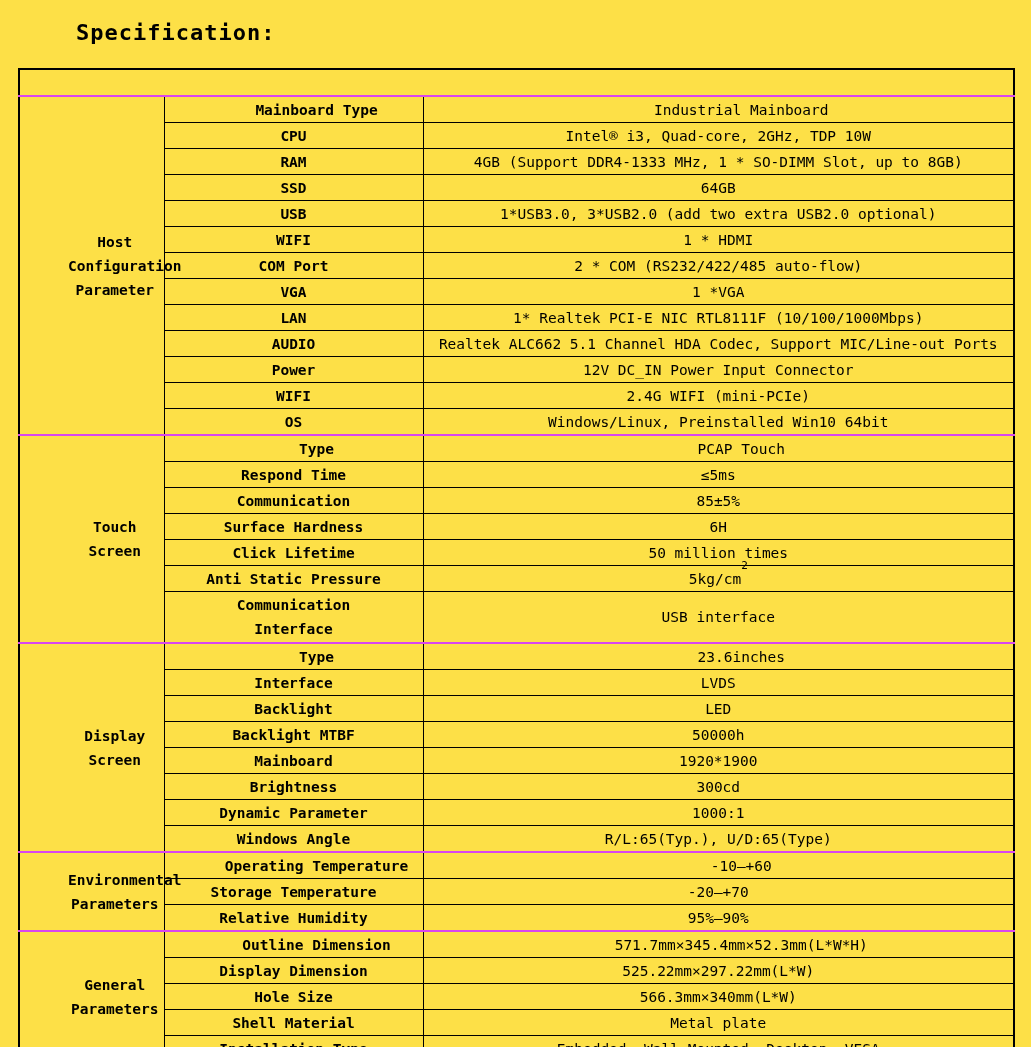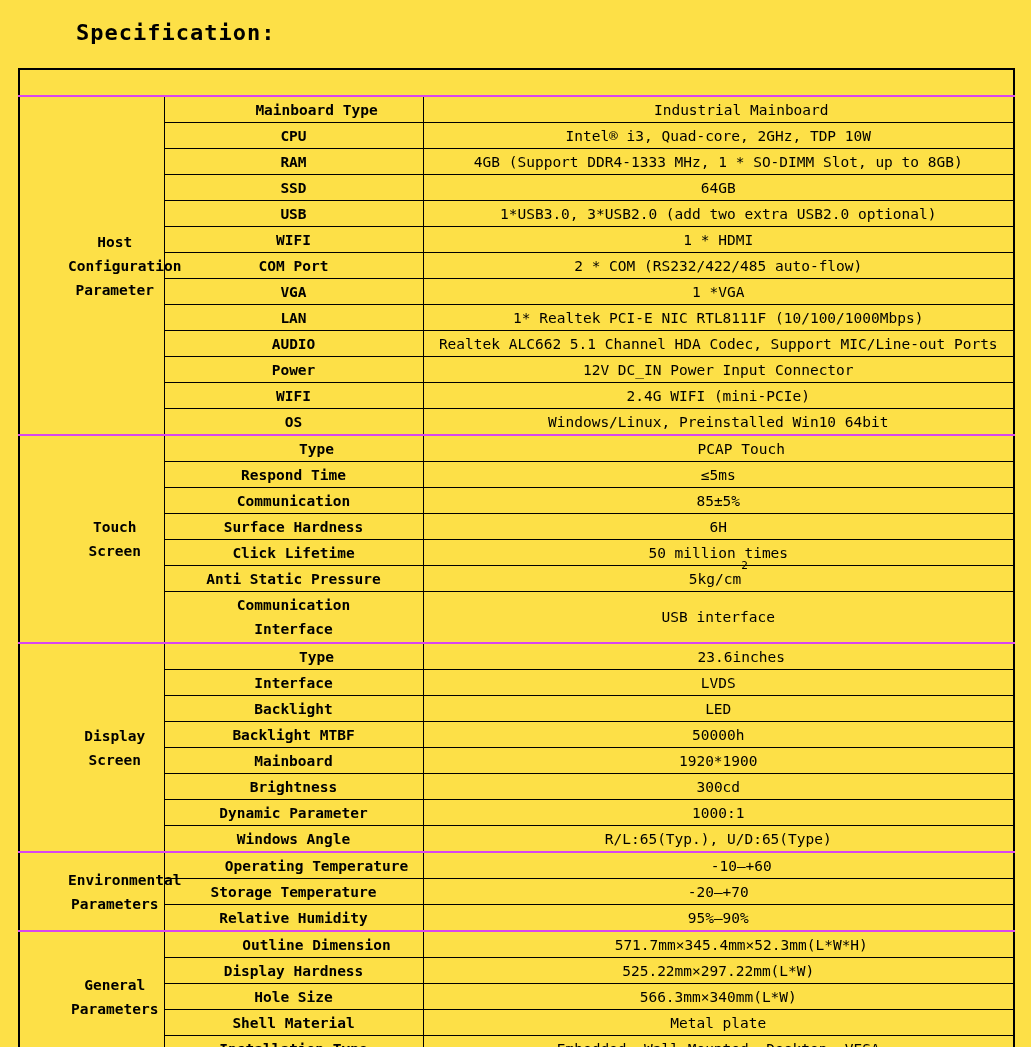--- a/index.html
+++ b/index.html
@@ -216,21 +216,21 @@
           <td class="param">Relative Humidity</td>
           <td class="value">95%—90%</td>
         </tr>
         <tr class="section-start">
           <td class="cat" rowspan="5">General
 Parameters</td>
           <td class="param">Outline Dimension</td>
           <td class="value">571.7mm×345.4mm×52.3mm(L*W*H)</td>
         </tr>
         <tr>
-          <td class="param">Display Hardness</td>
+          <td class="param">Display Dimension</td>
           <td class="value">525.22mm×297.22mm(L*W)</td>
         </tr>
         <tr>
           <td class="param">Hole Size</td>
           <td class="value">566.3mm×340mm(L*W)</td>
         </tr>
         <tr>
           <td class="param">Shell Material</td>
           <td class="value">Metal plate</td>
         </tr>

